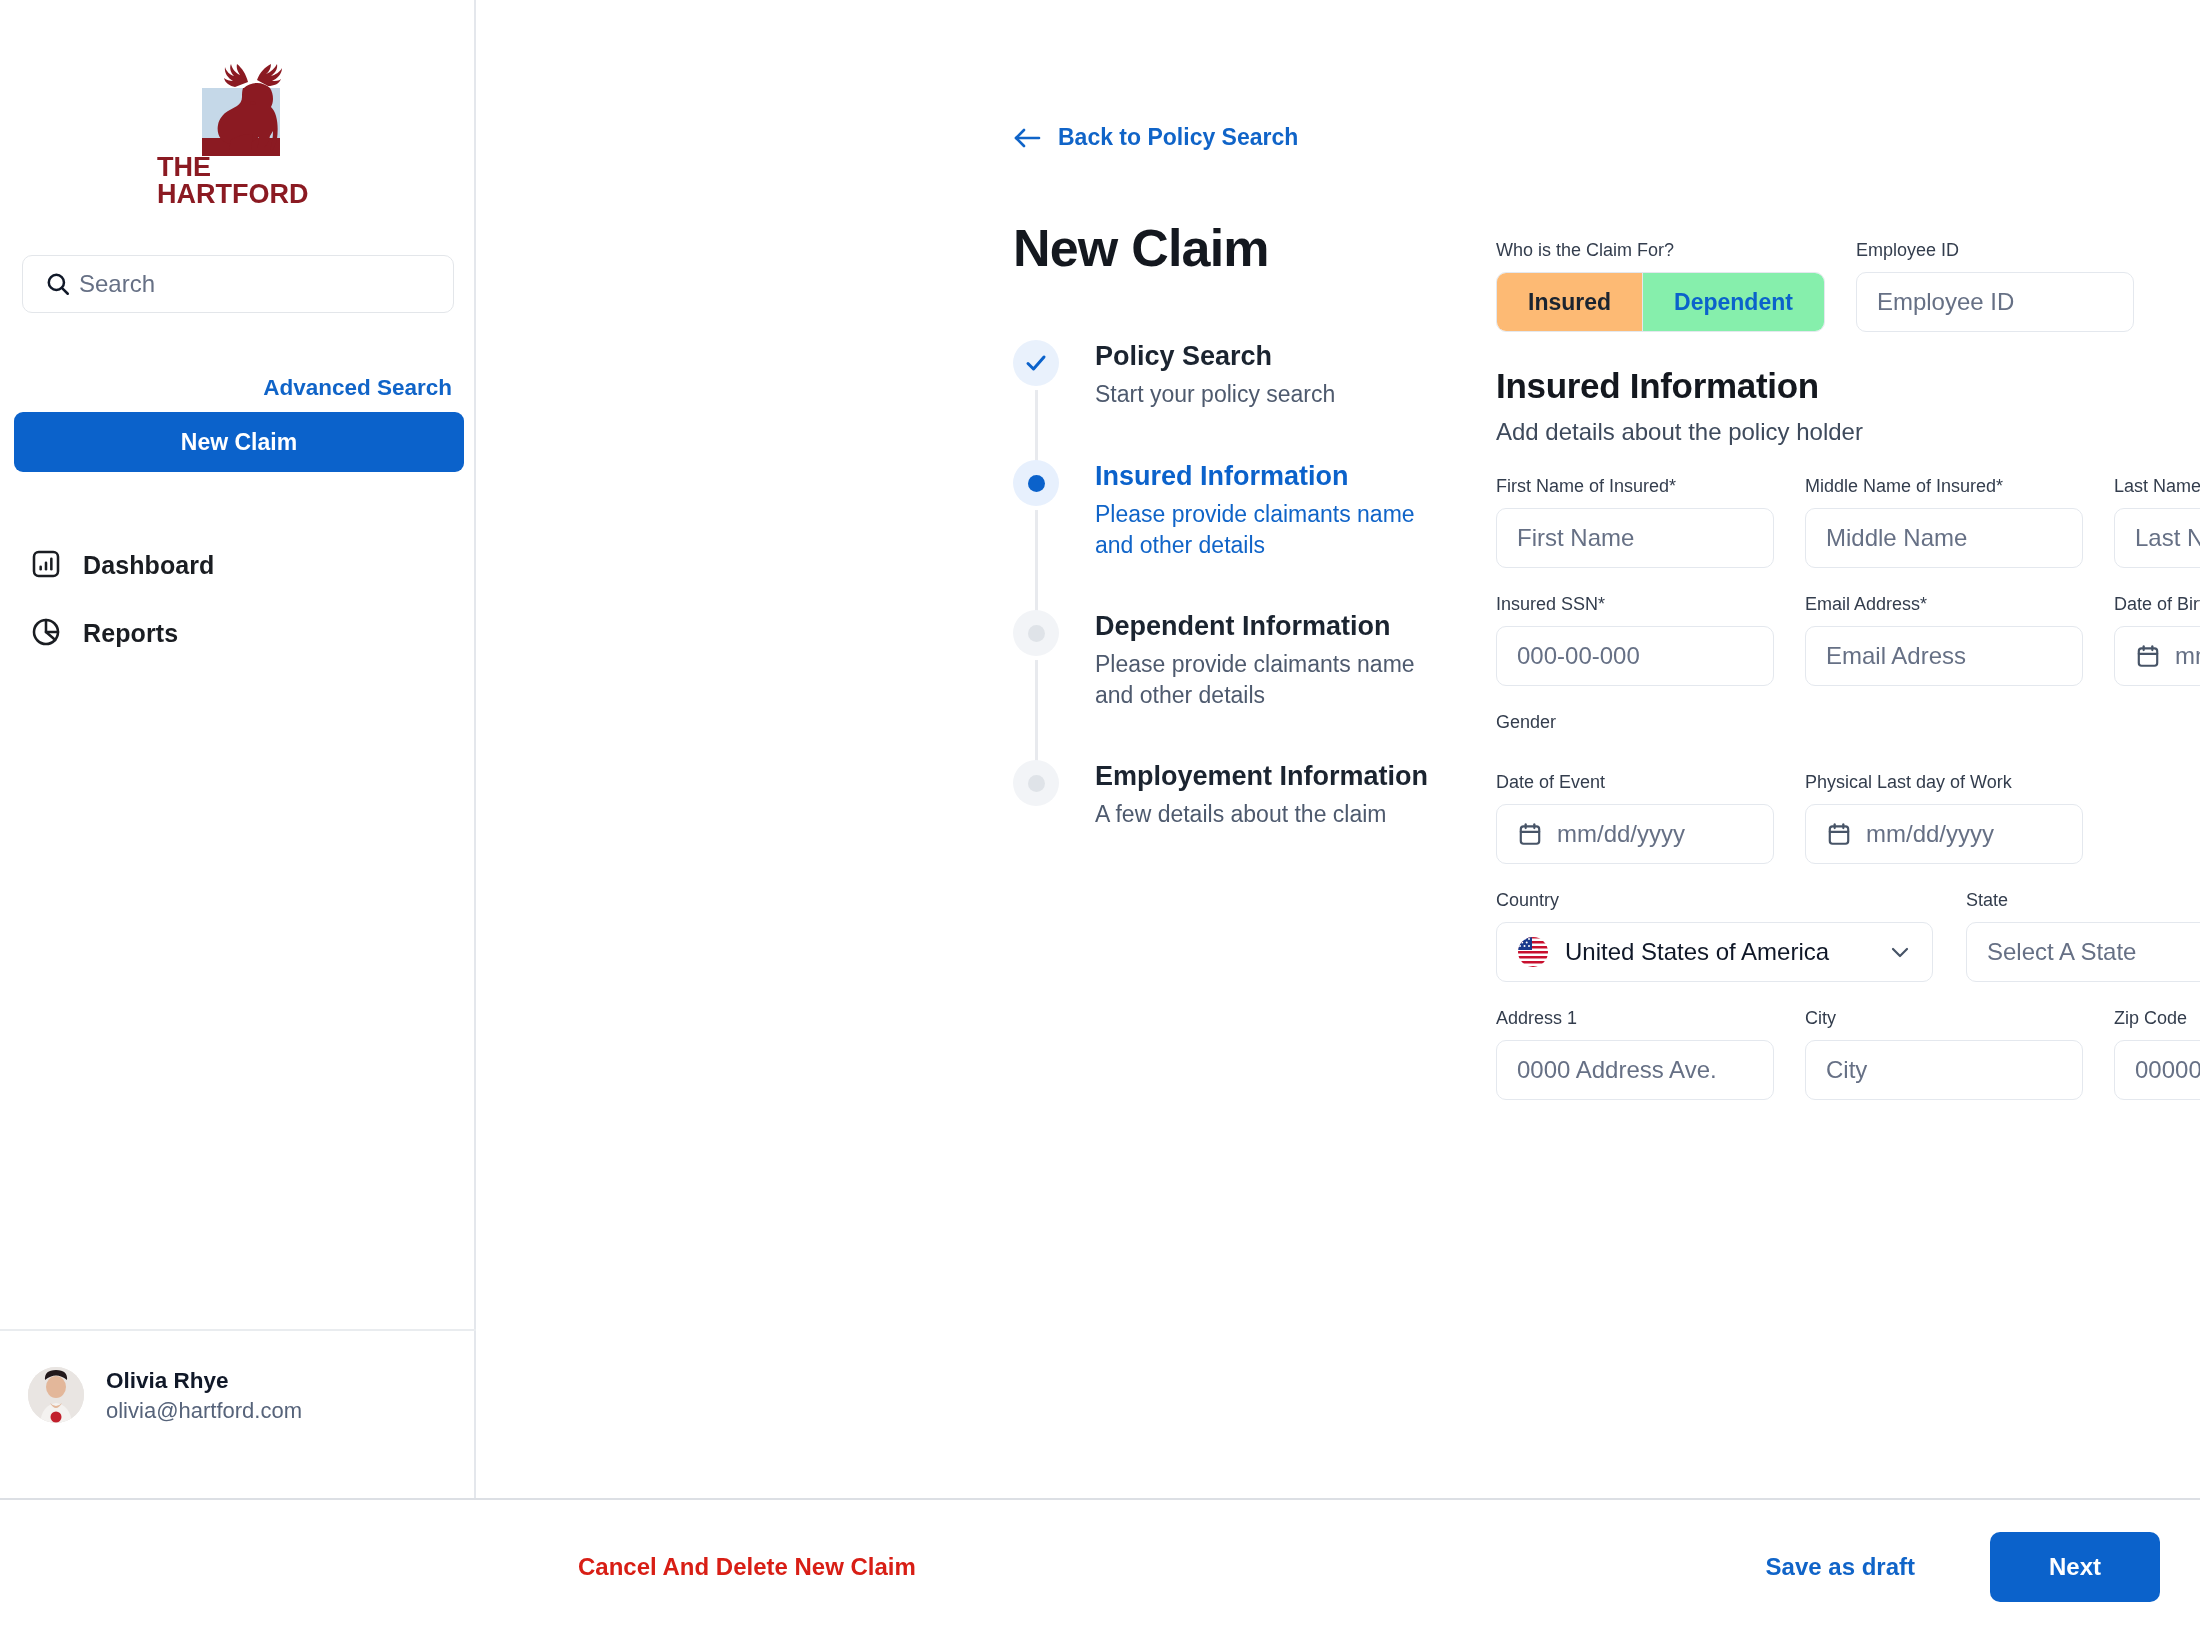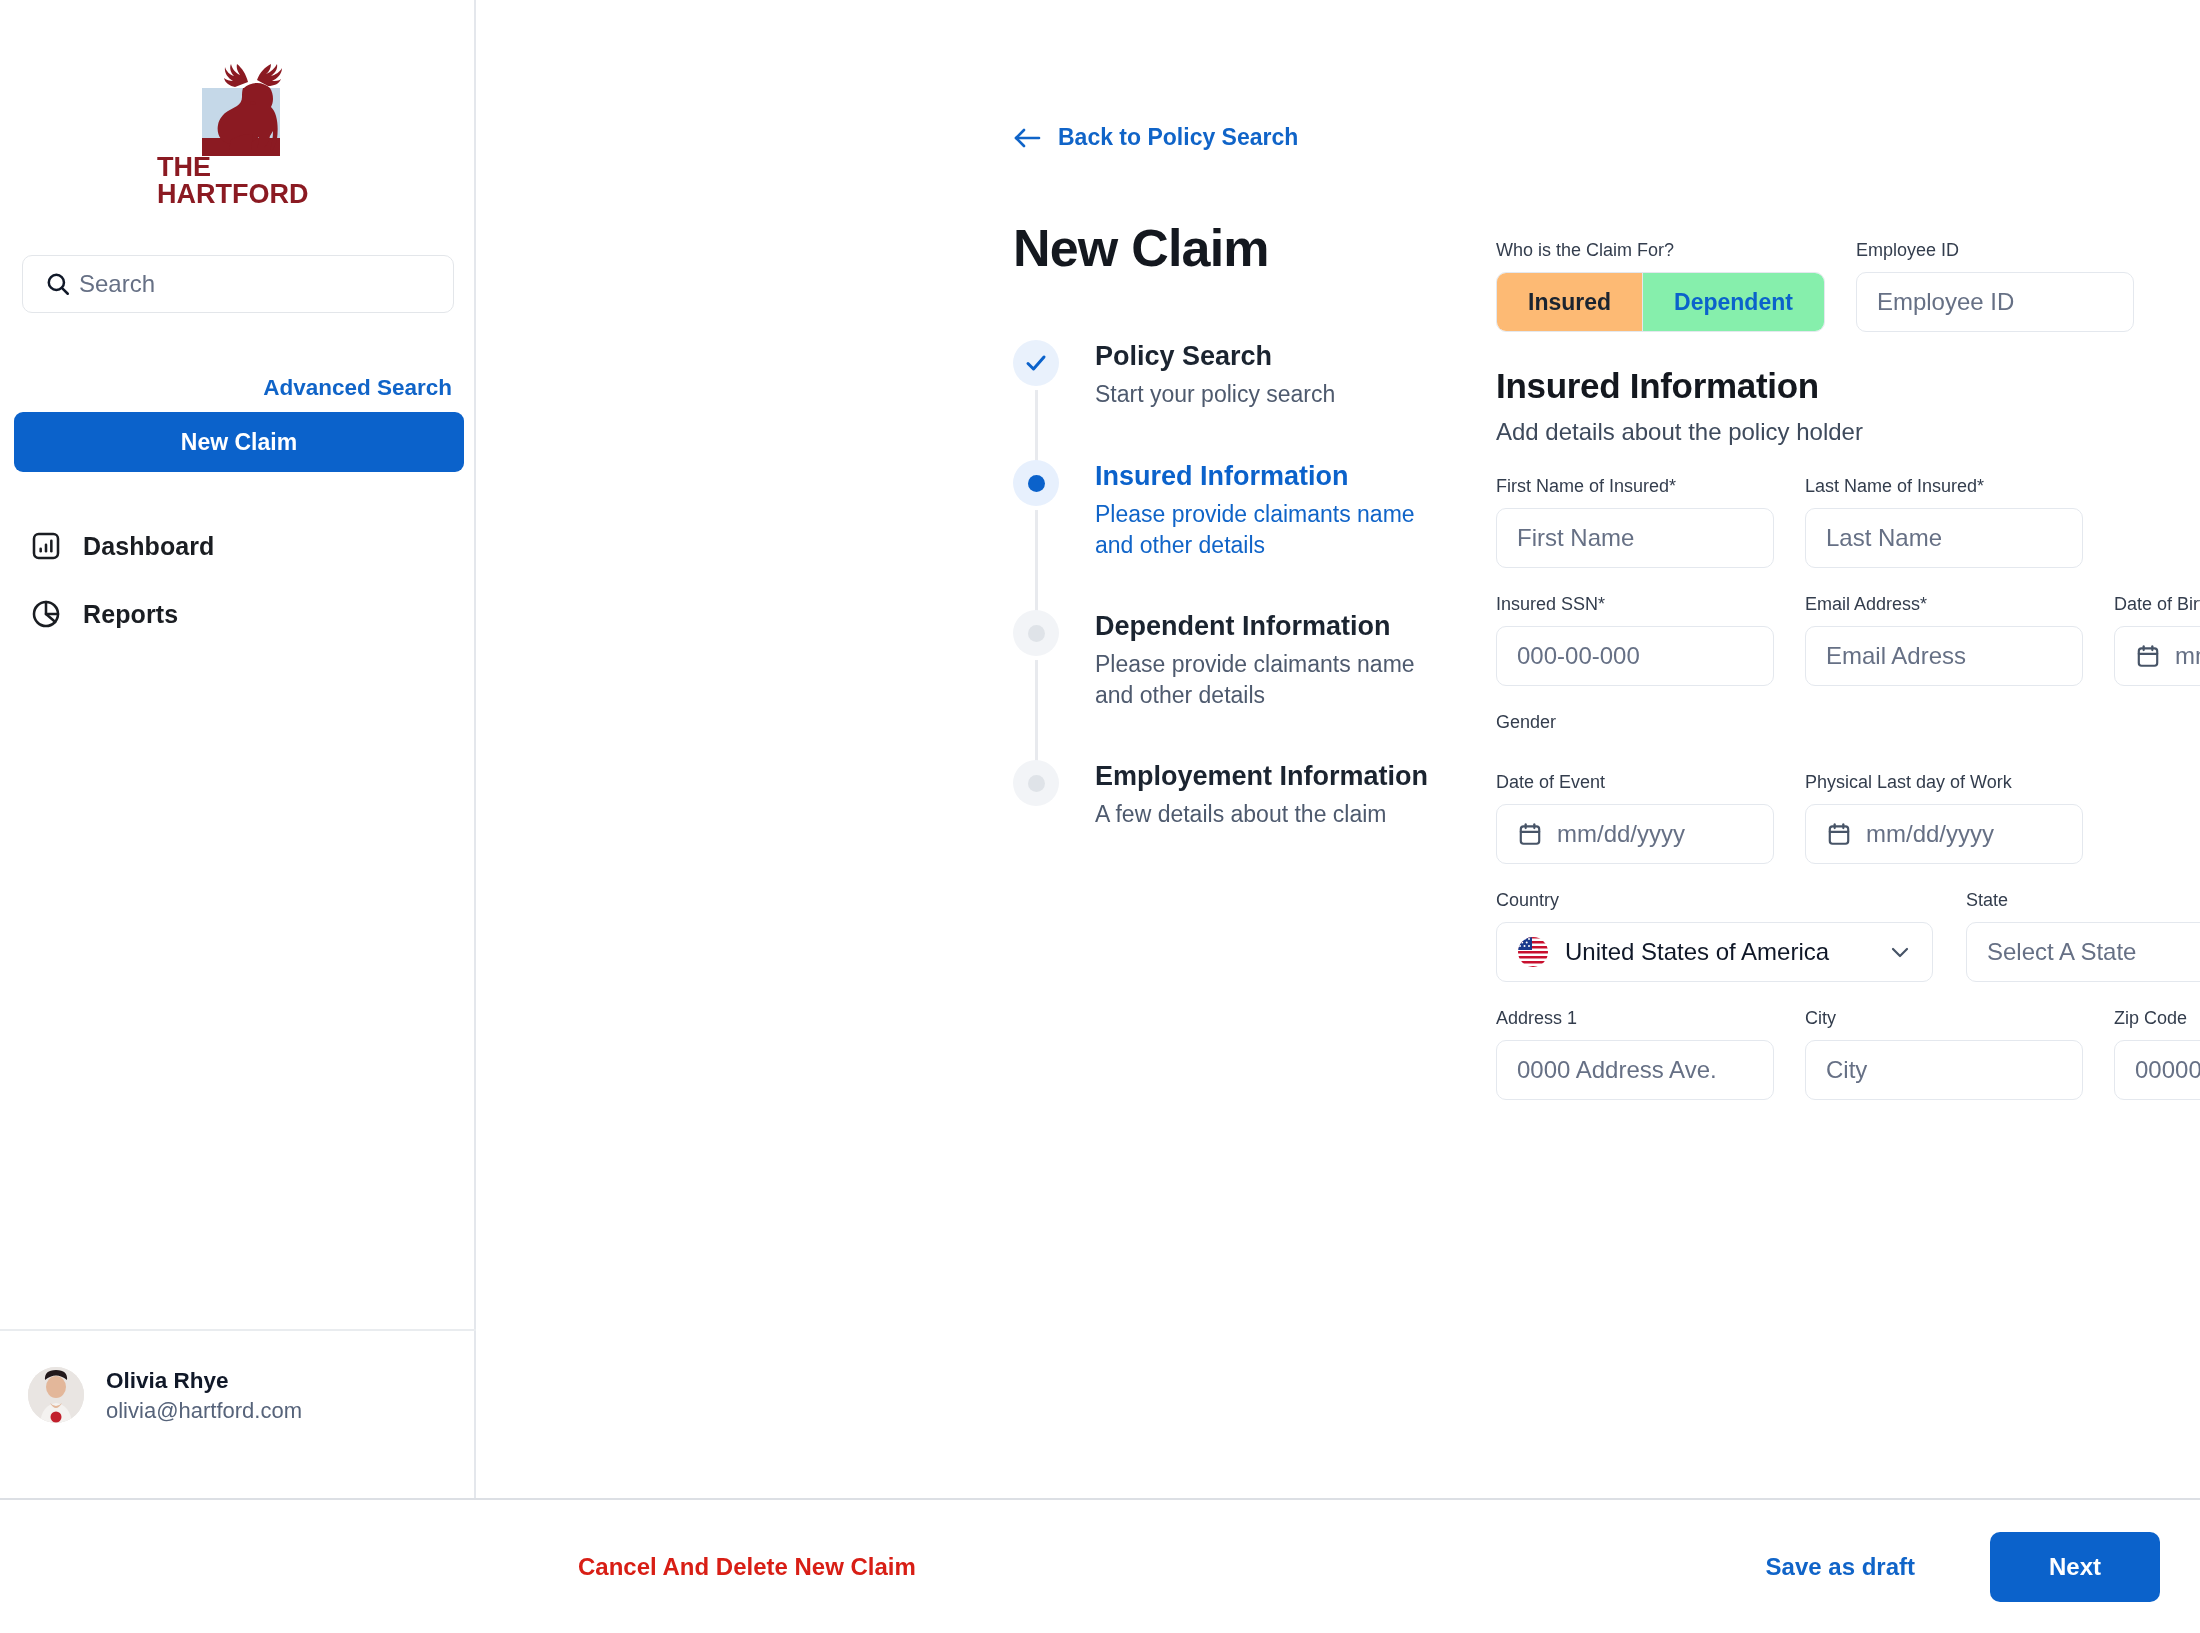--- a/index.html
+++ b/index.html
@@ -52,21 +52,21 @@
     position: absolute; left: 14px; top: 412px;
     width: 450px; height: 60px;
     background: #0b62cb; color: #fff;
     border: none; border-radius: 9px;
     font-family: "Liberation Sans", sans-serif;
     font-size: 23px; font-weight: 700; cursor: pointer;
   }
 
   .nav { position: absolute; left: 30px; top: 512px; width: 420px; }
   .nav-item {
-    display: flex; align-items: center; gap: 21px;
+    display: flex; align-items: flex-end; gap: 21px;
     height: 68px; cursor: pointer; color: #1a1d22;
   }
   .nav-item .label { font-size: 25px; font-weight: 700; letter-spacing: .1px; }
   .nav-icon { width: 32px; height: 32px; flex-shrink: 0; }
 
   .profile {
     position: absolute; left: 0; bottom: 72px;
     width: 476px; padding: 0 28px;
     display: flex; align-items: center; gap: 22px;
     border-top: 2px solid #e9ecef; padding-top: 34px;
@@ -371,20 +371,24 @@
 
       <div style="margin-bottom:30px;">
         <div class="section-title">Insured Information</div>
         <div class="section-sub">Add details about the policy holder</div>
       </div>
 
       <div class="row">
         <div class="fld">
           <span class="field-label">First Name of Insured*</span>
           <input class="inp" type="text" placeholder="First Name" style="">
+        </div>
+        <div class="fld">
+          <span class="field-label">Middle Name of Insured*</span>
+          <input class="inp" type="text" placeholder="Middle Name" style="">
         </div>
         <div class="fld">
           <span class="field-label">Last Name of Insured*</span>
           <input class="inp" type="text" placeholder="Last Name" style="">
         </div>
       </div>
 
       <div class="row">
         <div class="fld">
           <span class="field-label">Insured SSN*</span>

